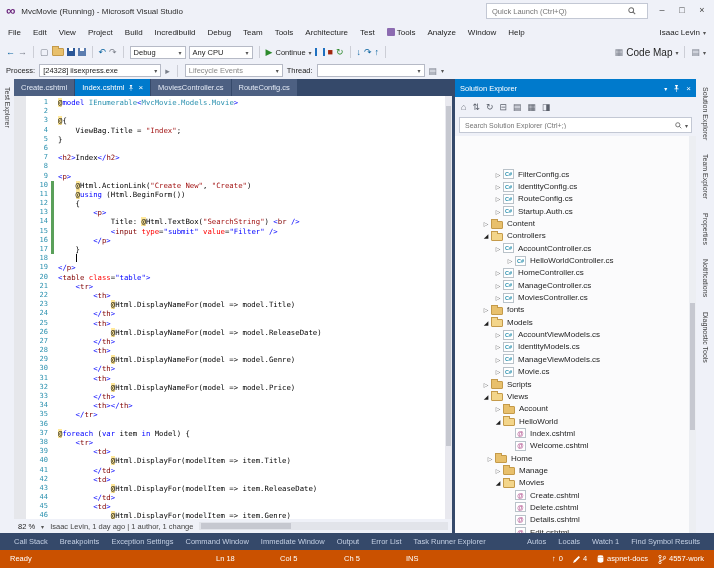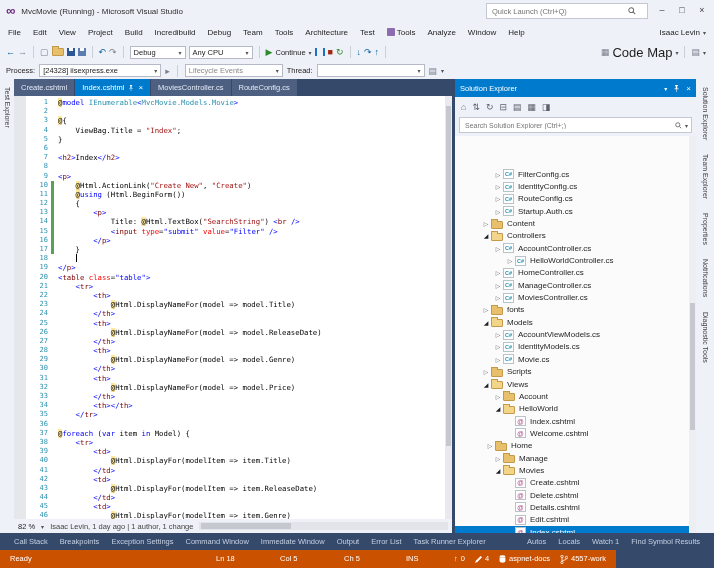--- a/index.html
+++ b/index.html
@@ -72,21 +72,21 @@
   .ic-folder{width:12px;height:8px;background:#e8c06c;border:1px solid #c49a4a;border-radius:1px;position:relative;margin-top:2px;}
   .ic-folder::before{content:"";position:absolute;top:-3px;left:-1px;width:5px;height:2px;background:#e8c06c;border:1px solid #c49a4a;border-bottom:none;}
   .ic-folder.open{background:#f3d58a;}
   .ic-folder.open::before{background:#f3d58a;}
   #se-vsb{position:absolute;right:0;top:0;width:7px;height:100%;background:#eceef2;}
   #se-vsb .thumb{position:absolute;left:1px;top:42%;width:5px;height:32%;background:#c6c8d0;}
   
   #bottom-tabs{position:absolute;left:0;top:533px;width:714px;height:17px;display:flex;align-items:center;font-size:7.5px;color:#c3cfe3;padding:0 8px;box-sizing:border-box;}
   .btab{padding:2px 6px;white-space:nowrap;}
   #bt-right{margin-left:auto;display:flex;}
-  #statusbar{position:absolute;left:0;top:550px;width:616px;height:18px;background:#ca5100;color:#fff;font-size:7.5px;line-height:18px;}
+  #statusbar{position:absolute;left:0;top:550px;width:714px;height:18px;background:#ca5100;color:#fff;font-size:7.5px;line-height:18px;}
   #statusbar .abs{position:absolute;top:0;}
   #sb-right{position:absolute;right:10px;top:0;height:18px;display:flex;gap:10px;align-items:center;}
   .sb-item{display:flex;align-items:center;gap:3px;}
   svg{display:block;}
 </style>
 </head>
 <body>
 
 <div id="screen">
 
@@ -155,21 +155,21 @@
     <span class="car">▾</span>
     <span class="pause-ic"></span>
     <span class="tico red">■</span>
     <span class="tico green">↻</span>
     <span class="tsep"></span>
     <span class="tico blue">↓</span>
     <span class="tico blue">↷</span>
     <span class="tico blue">↑</span>
     <span class="tsep"></span>
     <span class="tico gray" style="margin-left:auto">▦</span>
-    <span style="font-size:13px;color:#1e1e1e">Code Map</span>
+    <span style="font-size:10px;color:#1e1e1e">Code Map</span>
     <span class="car">▾</span>
     <span class="tsep"></span>
     <span class="tico gray">▤</span>
     <span class="car" style="margin-right:8px">▾</span>
   </div>
 
   <div id="procbar">
     <span>Process:</span>
     <span class="combo" style="width:122px">
         <span>[24328] iisexpress.exe</span>
@@ -385,20 +385,25 @@
           <span>AccountViewModels.cs</span>
         </div>
         <div class="tree-row" style="padding-left: 38px;">
           <span class="arr">▷</span>
           <span class="ic ic-cs">C#</span>
           <span>IdentityModels.cs</span>
         </div>
         <div class="tree-row" style="padding-left: 38px;">
           <span class="arr">▷</span>
           <span class="ic ic-cs">C#</span>
+          <span>ManageViewModels.cs</span>
+        </div>
+        <div class="tree-row" style="padding-left: 38px;">
+          <span class="arr">▷</span>
+          <span class="ic ic-cs">C#</span>
           <span>Movie.cs</span>
         </div>
         <div class="tree-row" style="padding-left: 26px;">
           <span class="arr">▷</span>
           <span class="ic ic-folder"></span>
           <span>Scripts</span>
         </div>
         <div class="tree-row" style="padding-left: 26px;">
           <span class="arr e">◢</span>
           <span class="ic ic-folder open"></span>

